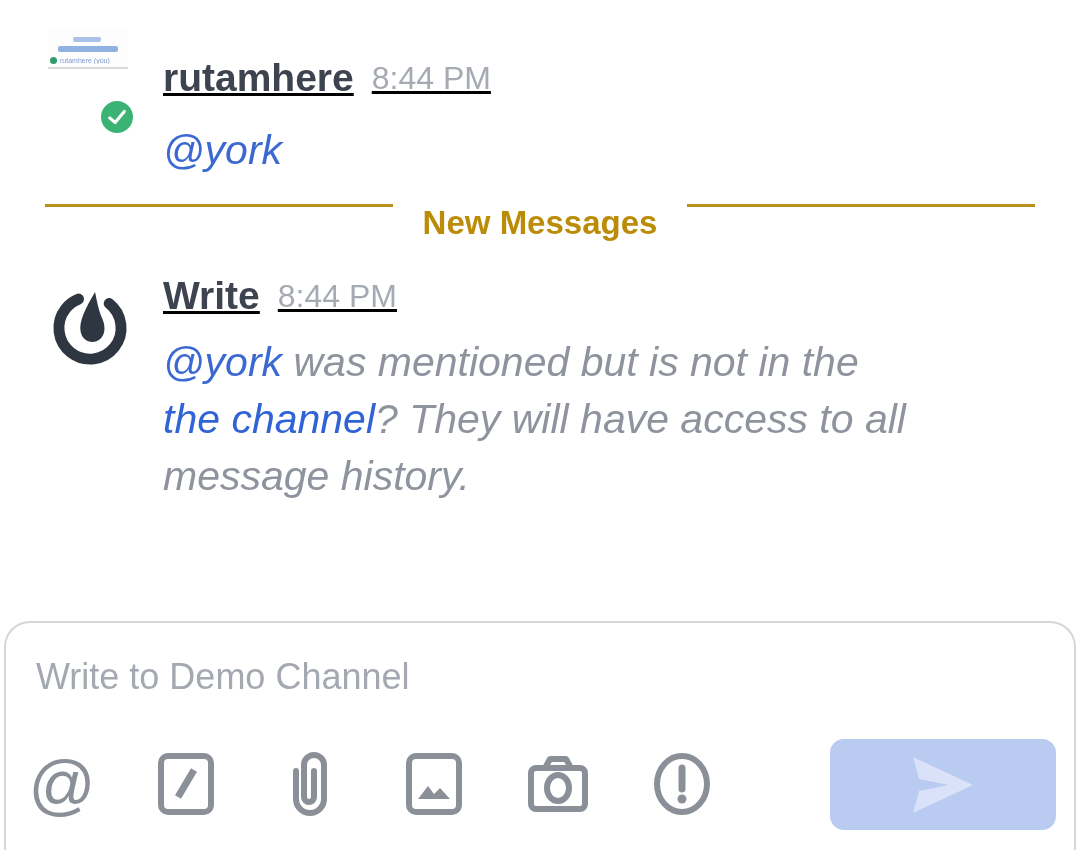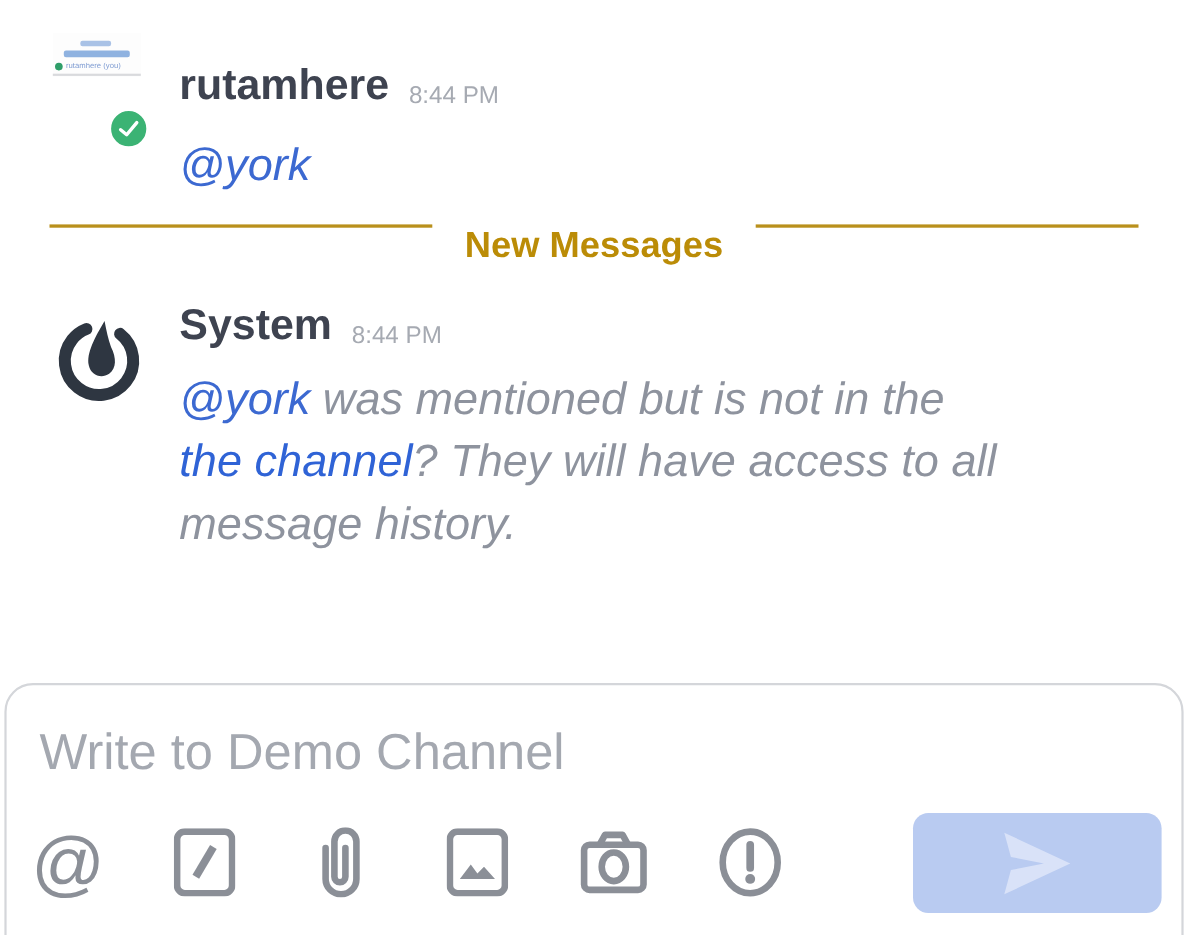--- a/index.html
+++ b/index.html
@@ -12,23 +12,23 @@
   #m1-avatar .bar1 { position:absolute; left:25px; top:7px;  width:28px; height:5px; background:#a9c2e6; border-radius:2px; }
   #m1-avatar .bar2 { position:absolute; left:10px; top:16px; width:60px; height:6px; background:#8fb2e0; border-radius:2px; }
   #m1-avatar .row  { position:absolute; left:2px;  top:26px; width:78px; height:9px; display:flex; align-items:center; }
   #m1-avatar .dot  { width:7px; height:7px; border-radius:50%; background:#2f9e69; margin-right:3px; flex:none; }
   #m1-avatar .cap  { font-size:7px; color:#7f9cd2; white-space:nowrap; overflow:hidden; }
   #m1-avatar .under{ position:absolute; left:0; top:37px; width:80px; height:2px; background:#d9dadd; }
 
   #m1-badge { left:99px; top:99px; width:36px; height:36px; border-radius:50%;
               background:#3bb374; border:2px solid #ffffff; display:flex; align-items:center; justify-content:center; }
 
-  .msg-head { display:flex; align-items:flex-end; }
+  .msg-head { display:flex; align-items:center;text-decoration:underline; }
   .uname { font-size:39px; font-weight:700; color:#3e4350; }
-  .mtime { font-size:22px; font-weight:400; color:#a6aab2; margin-left:18px; }
+  .mtime { font-size:32px; font-weight:400; color:#a6aab2; margin-left:18px; }
 
   #m1-head { left:163px; top:56px; }
   #m1-body { left:163px; top:122px; }
 
   .msg-line { font-size:41px; line-height:57px; color:#8e939e; white-space:pre;font-style:italic; }
   .seg-normal  { color:#8e939e; }
   .seg-mention { color:#3c69d1; }
   .seg-link    { color:#2f63d6; }
 
   
@@ -38,21 +38,21 @@
   #divider .dlabel { font-size:33px; font-weight:600; color:#bb8c07; margin:0 30px; white-space:nowrap; }
 
   
   #m2-avatar { left:48px; top:286px; width:84px; height:84px; }
   #m2-head { left:163px; top:274px; }
   #m2-body { left:163px; top:334px; width:880px; }
 
   
   #composer { left:4px; top:621px; width:1072px; height:300px;
               border:2px solid #d4d6da; border-radius:26px; background:#ffffff; }
-  #composer-input { left:36px; top:656px; font-size:46px; color:#a4a8b0; }
+  #composer-input { left:36px; top:656px; font-size:36px; color:#a4a8b0; }
 
   .cicon { position:absolute; top:750px; width:68px; height:68px; display:flex;
            align-items:center; justify-content:center; }
   .cicon svg { display:block; }
   #icon-at       { left:28px; }
   #icon-slash    { left:152px; }
   #icon-clip     { left:276px; }
   #icon-image    { left:400px; }
   #icon-camera   { left:524px; }
   #icon-warning  { left:648px; }
@@ -96,21 +96,21 @@
 </div>
 
 <div class="abs" id="m2-avatar">
   <svg width="84" height="84" viewBox="0 0 100 100">
     <circle cx="50" cy="50" r="37" fill="none" stroke="#2e3641" stroke-width="13" stroke-dasharray="193.7 38.7" stroke-linecap="round" transform="rotate(-52 50 50)"></circle>
     <path d="M56 7 C 46 24, 36 42, 39 55 C 41 65, 52 70, 61 64 C 69 58, 69 47, 63 35 C 60 27, 58 17, 56 7 Z" fill="#2e3641"></path>
   </svg>
 </div>
 
 <div class="abs msg-head" id="m2-head">
-  <span class="uname">System</span>
+  <span class="uname">Write</span>
   <span class="mtime">8:44 PM</span>
 </div>
 
 <div class="abs" id="m2-body">
     <div class="msg-line"><span class="seg-mention">@york</span><span class="seg-normal"> was mentioned but is not in the</span></div>
     <div class="msg-line"><span class="seg-link">the channel</span><span class="seg-normal">? They will have access to all</span></div>
     <div class="msg-line"><span class="seg-normal">message history.</span></div>
   </div>
 
 <div class="abs" id="composer"></div>

